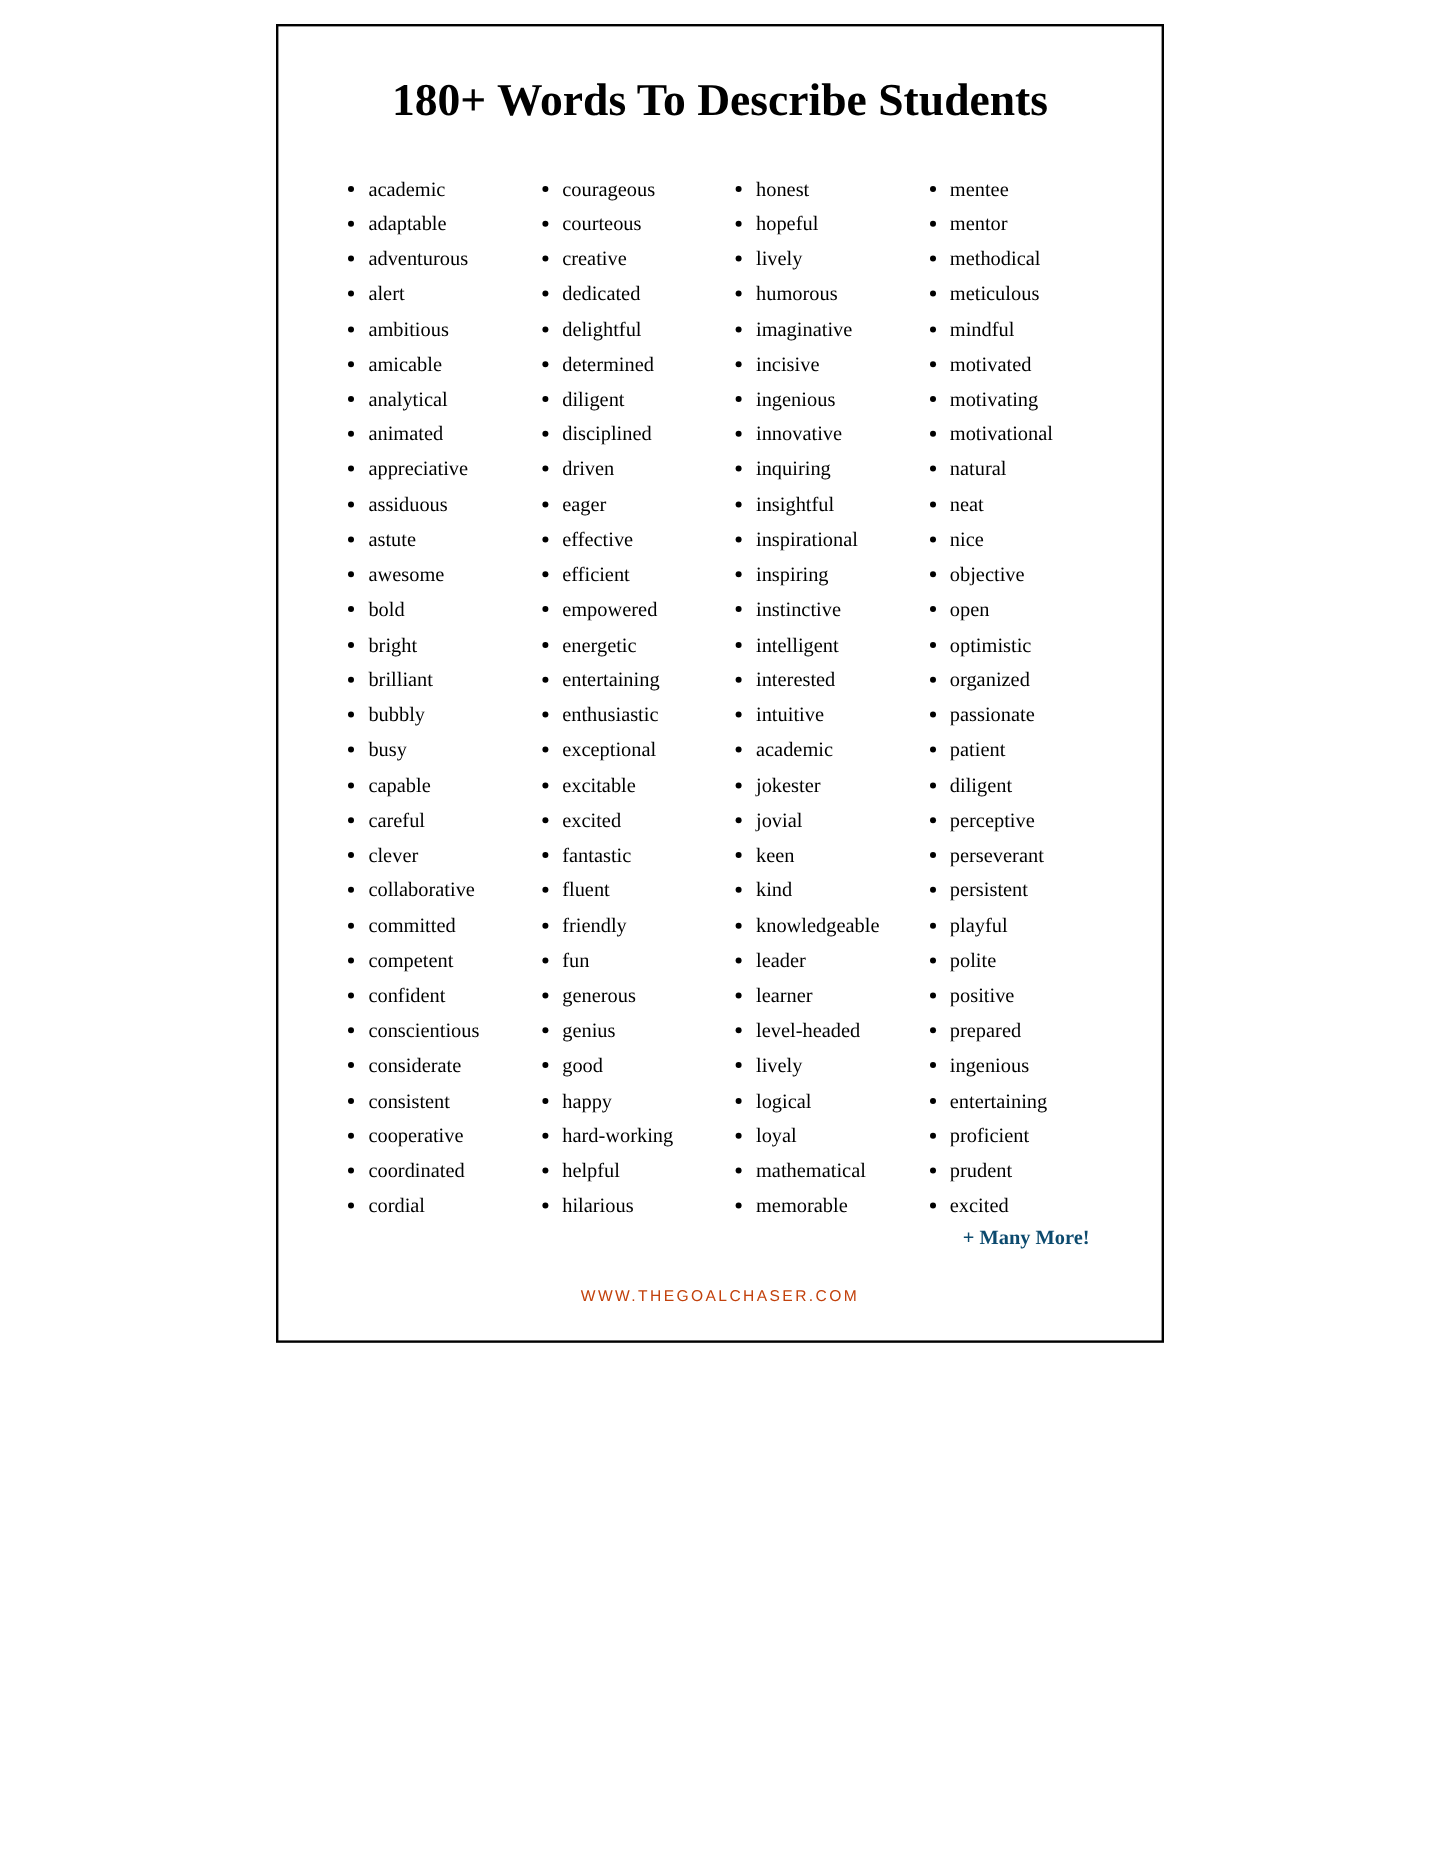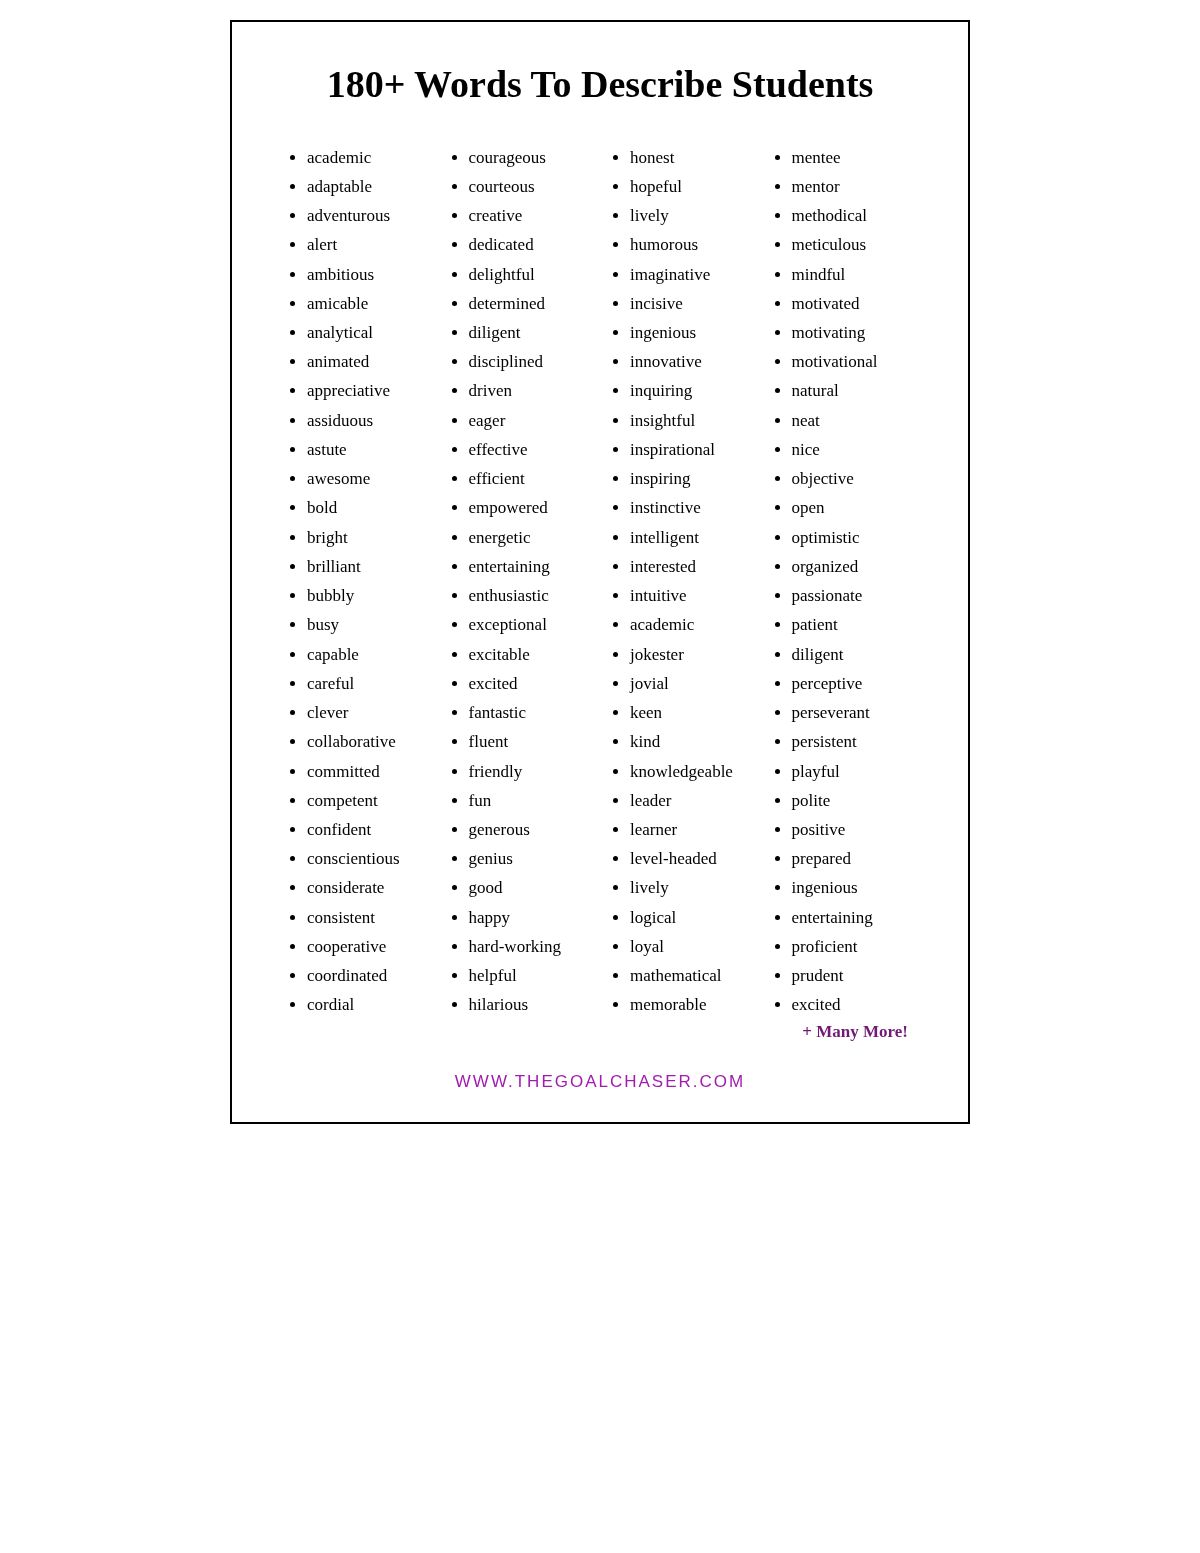--- a/index.html
+++ b/index.html
@@ -54,32 +54,32 @@
       font-size: 17px;
       line-height: 1.72;
       color: #000000;
       font-family: Georgia, 'Times New Roman', serif;
     }
 
     .extra-note {
       text-align: right;
       font-size: 17px;
       font-weight: bold;
-      color: #701a75;
+      color: #0c4a6e;
       font-family: Georgia, 'Times New Roman', serif;
       margin-top: 2px;
       padding-right: 5px;
     }
 
     .footer {
       text-align: center;
       margin-top: 30px;
-      font-size: 17px;
+      font-size: 13px;
       letter-spacing: 2px;
-      color: #a21caf;
+      color: #c2410c;
       font-family: Arial, sans-serif;
     }
   </style>
 </head>
 <body>
 
 <div class="page-container">
   <h1 class="page-title">180+ Words To Describe Students</h1>
 
   <div class="columns-wrapper">

